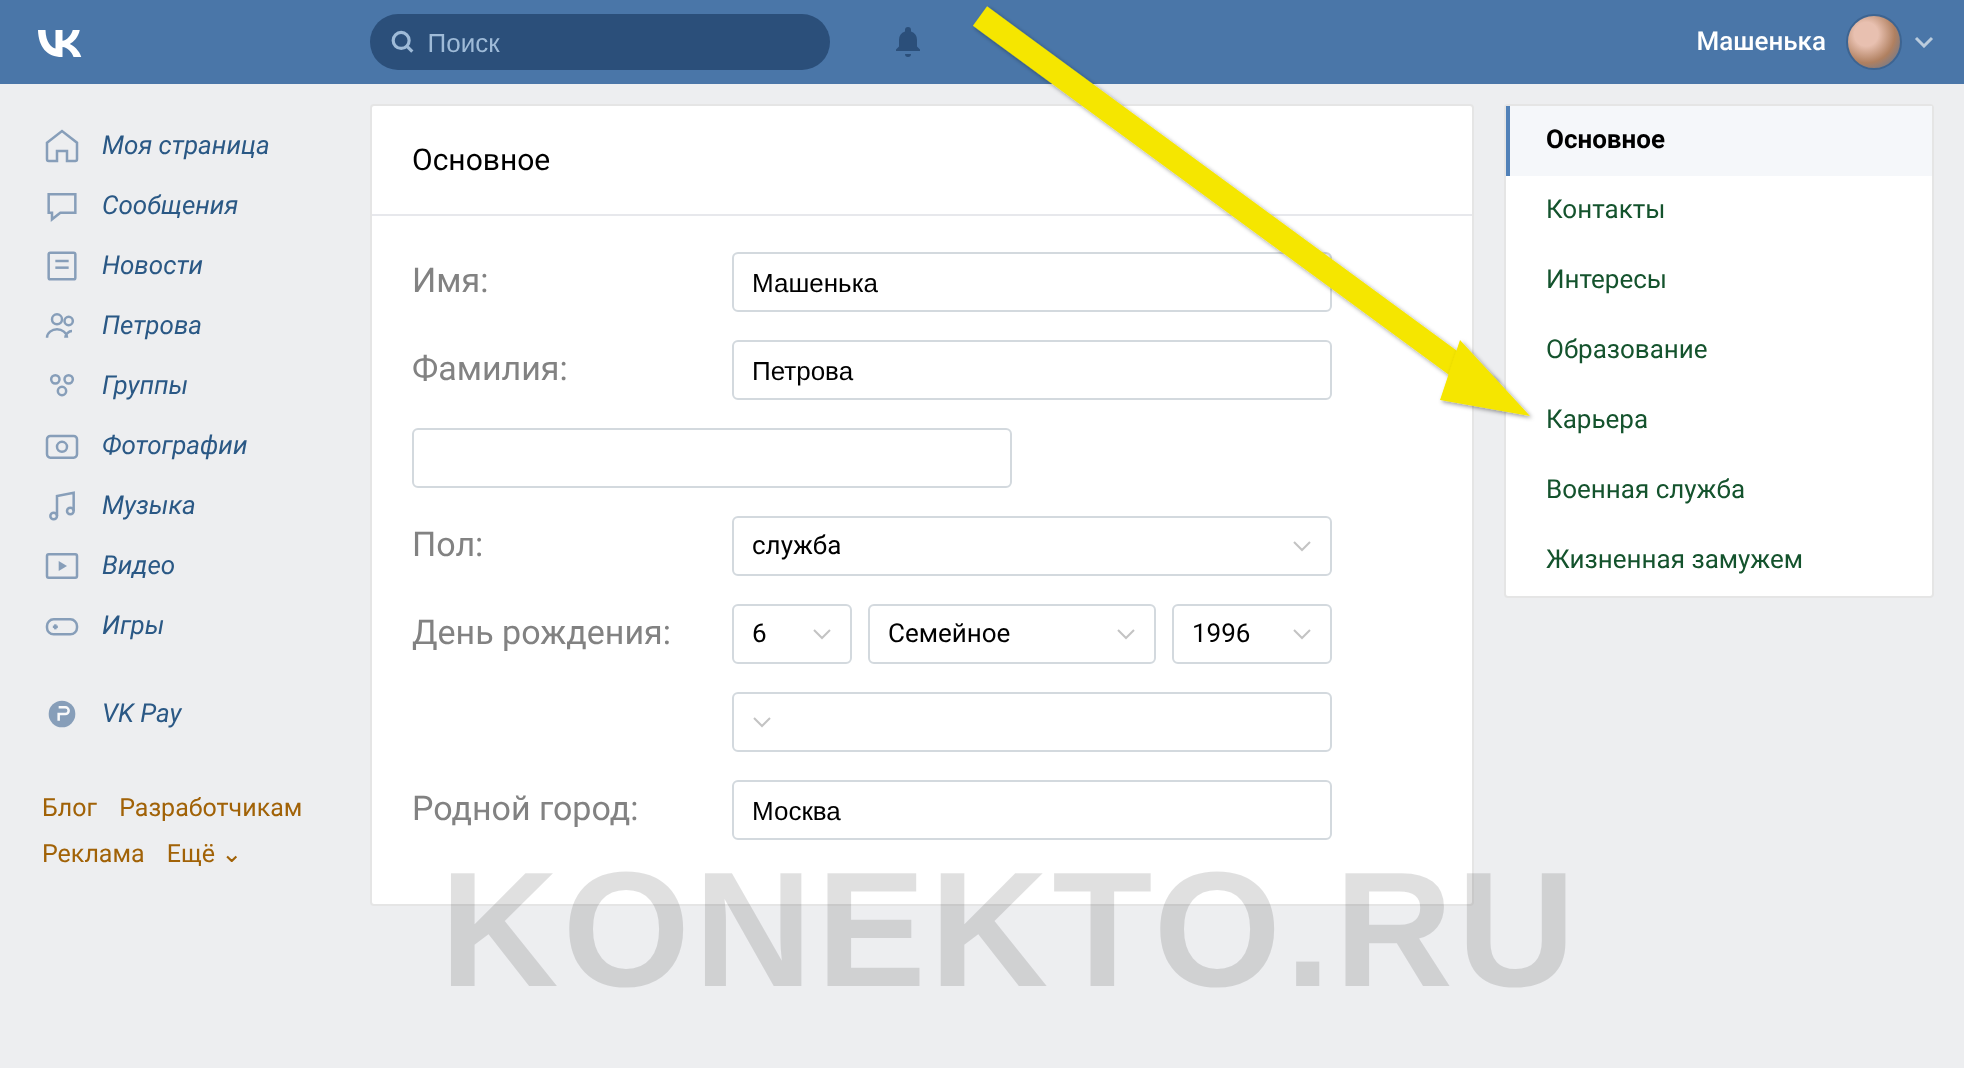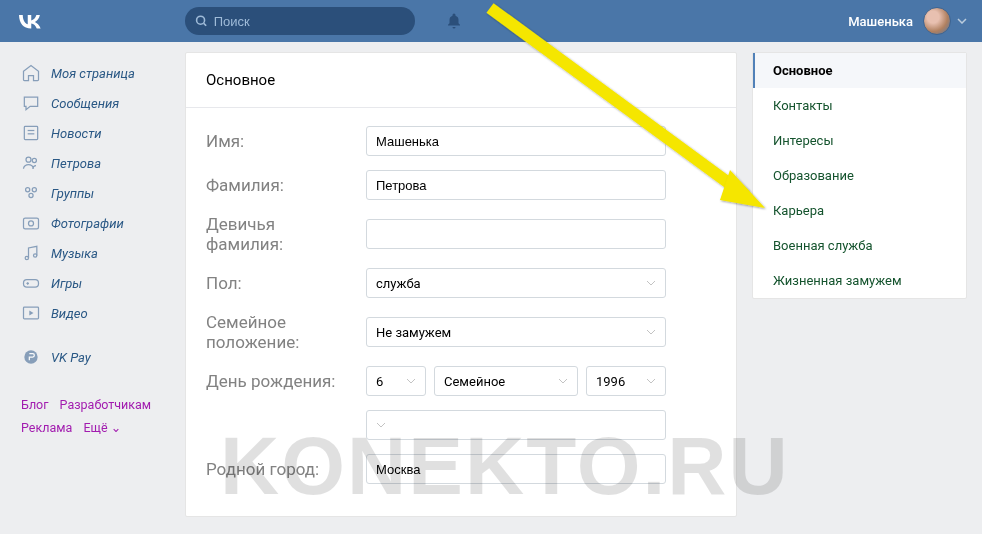--- a/index.html
+++ b/index.html
@@ -12,21 +12,21 @@
 .search-icon { width: 14px; height: 14px; }
 .bell { margin-left: 30px; width: 18px; height: 18px; }
 .user-area { margin-left: auto; display: flex; align-items: center; color: #fff; font-weight: 500; }
 .avatar { width: 28px; height: 28px; border-radius: 50%; background: radial-gradient(circle at 35% 35%, #e8c0b0 25%, #b08060 60%, #4a76a8 100%); margin-left: 10px; border: 1px solid #3d6491; }
 .chev { margin-left: 6px; }
 .container { display: flex; padding: 10px 15px; gap: 15px; }
 .sidebar { width: 155px; padding-top: 6px; }
 .side-item { display: flex; align-items: center; padding: 5px 6px; color: #2a5885; cursor: pointer; border-radius: 3px; font-style: italic; }
 .side-item svg { width: 20px; height: 20px; margin-right: 10px; opacity: 0.7; }
 .side-gap { height: 14px; }
-.side-links { padding: 8px 6px; color: #a21caf; font-size: 12.5px; line-height: 1.8; }
+.side-links { padding: 8px 6px; color: #a16207; font-size: 12.5px; line-height: 1.8; }
 .side-links span { cursor: pointer; margin-right: 8px; }
 .main { flex: 1; display: flex; gap: 15px; }
 .form-panel { background: #fff; border: 1px solid #e5e5e5; border-radius: 2px; flex: 1; padding: 18px 0; }
 .panel-title { font-size: 15px; color: #000; padding: 0 20px 18px; border-bottom: 1px solid #e7e8ec; margin-bottom: 18px; }
 .row { display: flex; align-items: center; margin-bottom: 14px; padding: 0 20px; }
 .row-label { width: 160px; text-align: left; color: #828282; padding-right: 12px; font-size: 17px; }
 .row-input { flex: 1; max-width: 300px; }
 .row-input input, .sel { width: 100%; height: 30px; border: 1px solid #d3d9de; border-radius: 3px; padding: 0 9px; font-size: 13px; color: #000; background: #fff; outline: none; }
 .sel { display: flex; align-items: center; justify-content: space-between; cursor: pointer; }
 .sel svg { width: 10px; height: 6px; opacity: 0.5; }
@@ -117,33 +117,33 @@
         <div class="side-item">
           <svg viewBox="0 0 24 24">
             <path d="M9 18V6l10-2v11" fill="none" stroke="#5c7da3" stroke-width="1.5"></path>
             <circle cx="7" cy="18" r="2" fill="none" stroke="#5c7da3" stroke-width="1.5"></circle>
             <circle cx="17" cy="15" r="2" fill="none" stroke="#5c7da3" stroke-width="1.5"></circle>
           </svg>
           <span>Музыка</span>
         </div>
         <div class="side-item">
           <svg viewBox="0 0 24 24">
+            <rect x="3" y="5" width="18" height="14" rx="1" fill="none" stroke="#5c7da3" stroke-width="1.5"></rect>
+            <path d="M10 9l5 3-5 3z" fill="#5c7da3"></path>
+          </svg>
+          <span>Видео</span>
+        </div>
+        <div class="side-item">
+          <svg viewBox="0 0 24 24">
             <rect x="3" y="8" width="18" height="9" rx="4" fill="none" stroke="#5c7da3" stroke-width="1.5"></rect>
             <line x1="8" y1="11" x2="8" y2="14" stroke="#5c7da3" stroke-width="1.5"></line>
             <line x1="6.5" y1="12.5" x2="9.5" y2="12.5" stroke="#5c7da3" stroke-width="1.5"></line>
           </svg>
           <span>Игры</span>
         </div>
-        <div class="side-item">
-          <svg viewBox="0 0 24 24">
-            <rect x="3" y="5" width="18" height="14" rx="1" fill="none" stroke="#5c7da3" stroke-width="1.5"></rect>
-            <path d="M10 9l5 3-5 3z" fill="#5c7da3"></path>
-          </svg>
-          <span>Видео</span>
-        </div>
       </div>
     <div class="side-gap"></div>
     <div id="sidebar-sec">
         <div class="side-item">
           <svg viewBox="0 0 24 24">
             <circle cx="12" cy="12" r="8" fill="#5c7da3"></circle>
             <path d="M10 8h4a2 2 0 010 4h-4v4M10 12h3" stroke="#fff" stroke-width="1.5" fill="none"></path>
           </svg>
           <span>VK Pay</span>
         </div>
@@ -158,39 +158,27 @@
 
       <div class="row">
         <div class="row-label">Имя:</div>
         <div class="row-input"><input value="Машенька" style=""></div>
       </div>
       <div class="row">
         <div class="row-label">Фамилия:</div>
         <div class="row-input"><input value="Петрова" style=""></div>
       </div>
       <div class="row">
-        <div class="row-label">Девичья фамилия:</div>
         <div class="row-input"><input value="" style=""></div>
       </div>
       <div class="row">
         <div class="row-label">Пол:</div>
         <div class="row-input">
             <div class="sel">
               <span>служба</span>
-              <svg viewBox="0 0 10 6">
-                <path d="M1 1l4 4 4-4" stroke="#888" fill="none"></path>
-              </svg>
-            </div>
-          </div>
-      </div>
-      <div class="row">
-        <div class="row-label">Семейное положение:</div>
-        <div class="row-input">
-            <div class="sel">
-              <span>Не замужем</span>
               <svg viewBox="0 0 10 6">
                 <path d="M1 1l4 4 4-4" stroke="#888" fill="none"></path>
               </svg>
             </div>
           </div>
       </div>
       <div class="row">
         <div class="row-label">День рождения:</div>
         <div class="row-input">
           <div class="sel-group">

